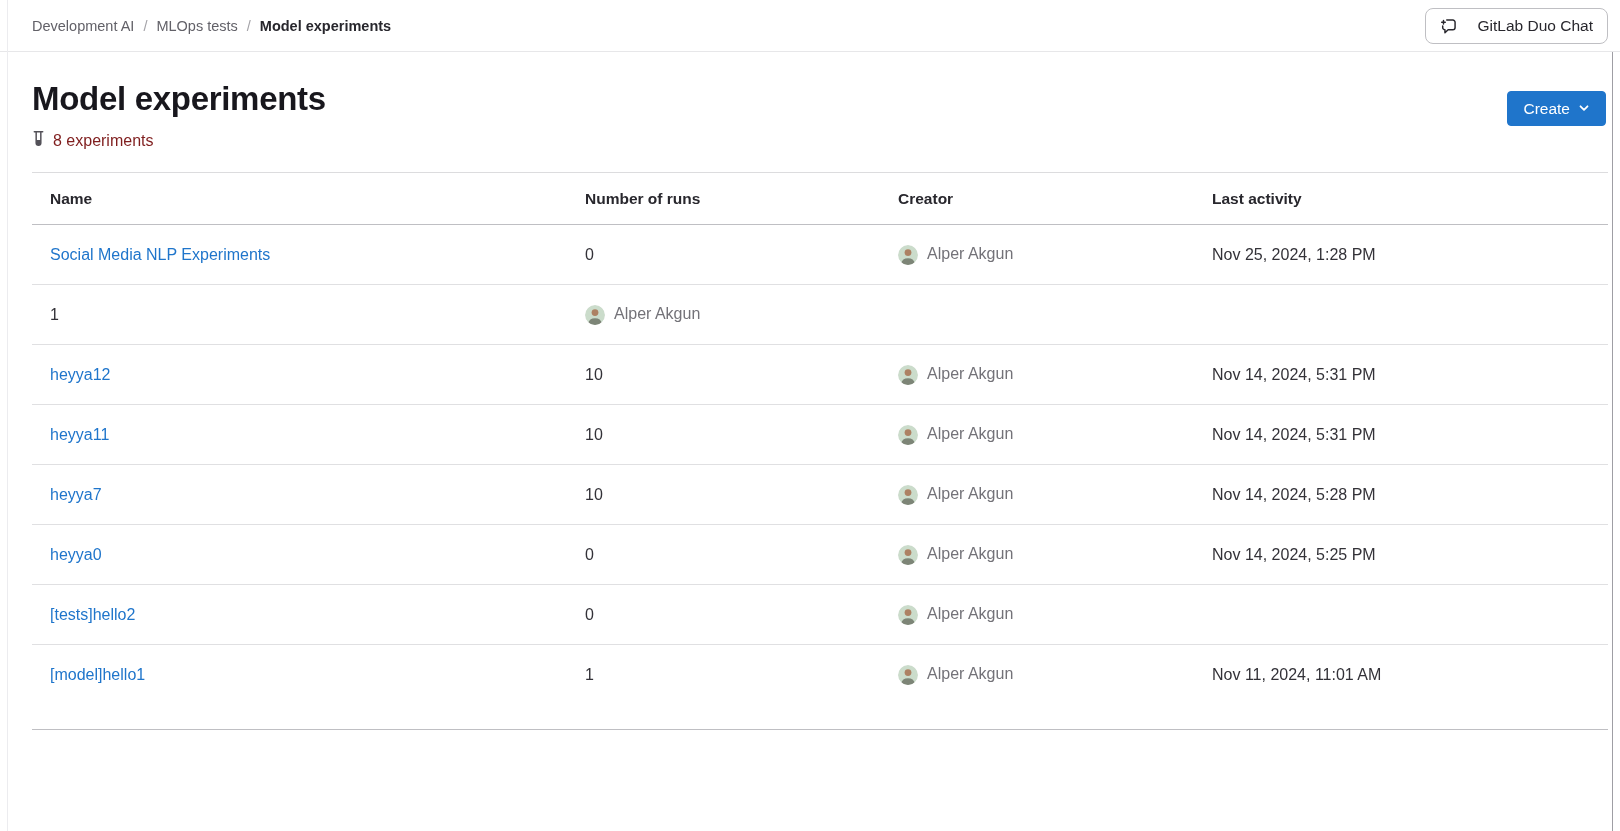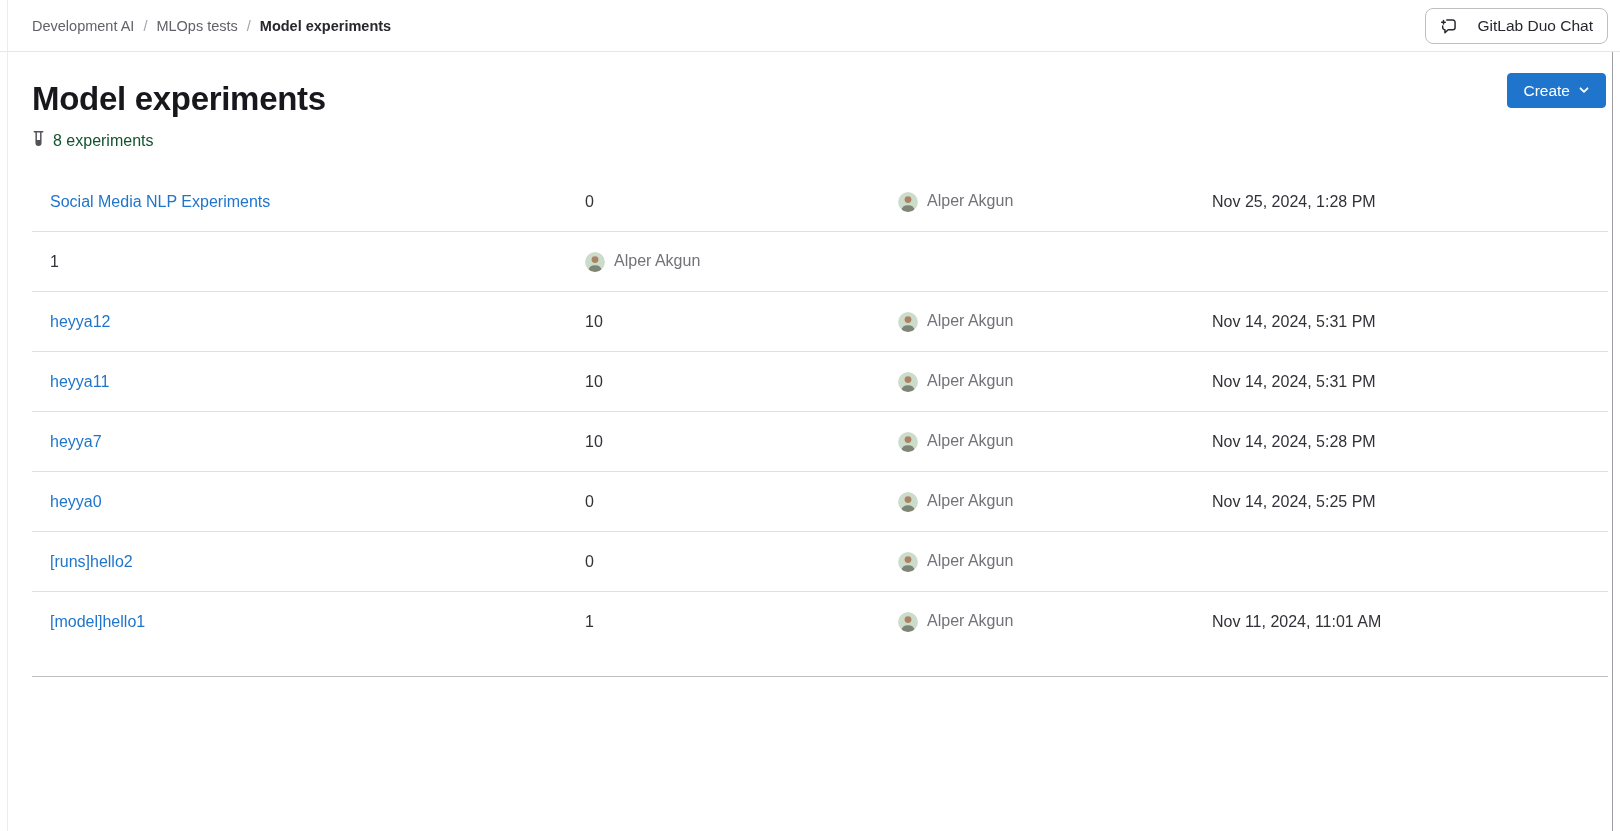--- a/index.html
+++ b/index.html
@@ -40,33 +40,33 @@
   .duo-btn svg { display:block; }
 
   
   .main { width:1612px; padding-left:32px; position:relative; }
   .title-row { padding-top:28px; position:relative; }
   h1.page-title {
     margin:0; font-size:33px; line-height:38px; font-weight:700;
     color:#18171d; letter-spacing:-0.3px;
   }
   .create-btn {
-    position:absolute; top:21px; right:6px;
+    position:absolute; top:39px; right:6px;
     height:35px; padding:0 15px;
     display:flex; align-items:center; gap:8px;
     background:var(--accent-blue,#1f75cb);
     border:1px solid var(--accent-blue,#1f75cb);
     border-radius:4px; cursor:pointer;
     color:#fff; font-size:15.5px; font-weight:500;
     font-family:"Liberation Sans", sans-serif;
   }
   .meta-row {
     margin-top:12px; height:22px;
     display:flex; align-items:center; gap:8px;
-    color:#14532d; font-size:16px;
+    color:#7f1d1d; font-size:16px;
   }
 
   
   .exp-table { margin-top:20px; margin-right:4px; }
   .thead, .trow {
     display:grid;
     grid-template-columns:535px 313px 314px 1fr;
     align-items:center;
     padding-left:18px;
   }
@@ -136,20 +136,26 @@
         <svg width="13" height="19" viewBox="0 0 12 18" fill="none" stroke="#535158" stroke-width="1.4" stroke-linecap="round">
           <path d="M2 1.7 h8"></path>
           <path d="M3.8 1.7 V12.3 a2.2 2.2 0 0 0 4.4 0 V1.7"></path>
           <path d="M3.8 9.5 h4.4 v2.8 a2.2 2.2 0 0 1 -4.4 0 Z" fill="#535158" stroke="none"></path>
         </svg>
       </span>
       <span>8 experiments</span>
     </div>
 
     <div class="exp-table">
+      <div class="thead">
+        <div>Name</div>
+        <div>Number of runs</div>
+        <div>Creator</div>
+        <div>Last activity</div>
+      </div>
 
       <div id="table-body">
   <div class="trow">
     <div>
       <a class="exp-link">Social Media NLP Experiments</a>
     </div>
     <div class="runs-cell">0</div>
     <div class="creator-cell">
       <svg class="avatar" viewBox="0 0 20 20">
         <defs></defs>
@@ -238,21 +244,21 @@
         <circle cx="10" cy="7.6" r="3.4" fill="#ad8163"></circle>
         <path d="M3.2 18.6 a6.9 6.3 0 0 1 13.6 0 A10 10 0 0 1 3.2 18.6 Z" fill="#7d8577"></path>
       </svg>
       <span class="creator-name">Alper Akgun</span>
     </div>
     <div class="activity-cell">Nov 14, 2024, 5:25 PM</div>
   </div>
 
   <div class="trow">
     <div>
-      <a class="exp-link">[runs]hello2</a>
+      <a class="exp-link">[tests]hello2</a>
     </div>
     <div class="runs-cell">0</div>
     <div class="creator-cell">
       <svg class="avatar" viewBox="0 0 20 20">
         <defs></defs>
         <circle cx="10" cy="10" r="10" fill="#cbdccb"></circle>
         <circle cx="10" cy="7.6" r="3.4" fill="#ad8163"></circle>
         <path d="M3.2 18.6 a6.9 6.3 0 0 1 13.6 0 A10 10 0 0 1 3.2 18.6 Z" fill="#7d8577"></path>
       </svg>
       <span class="creator-name">Alper Akgun</span>

